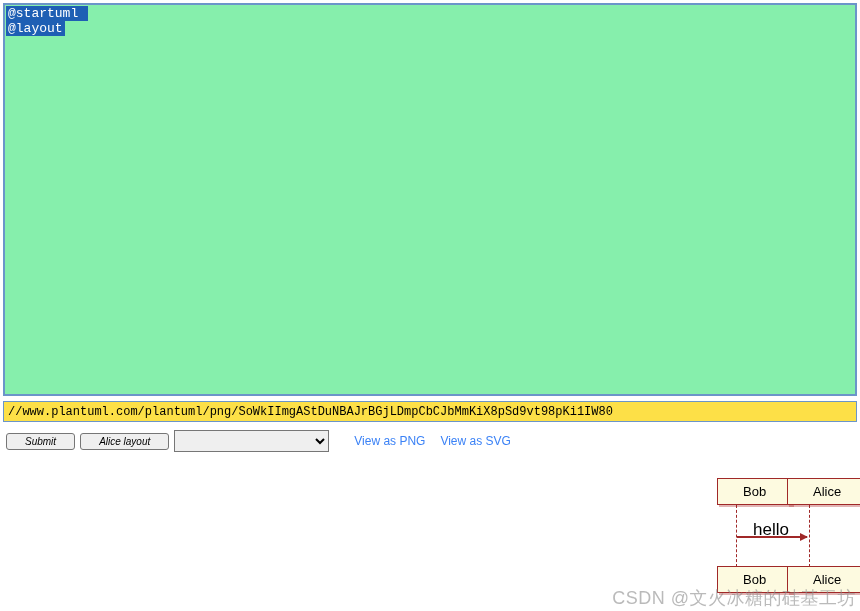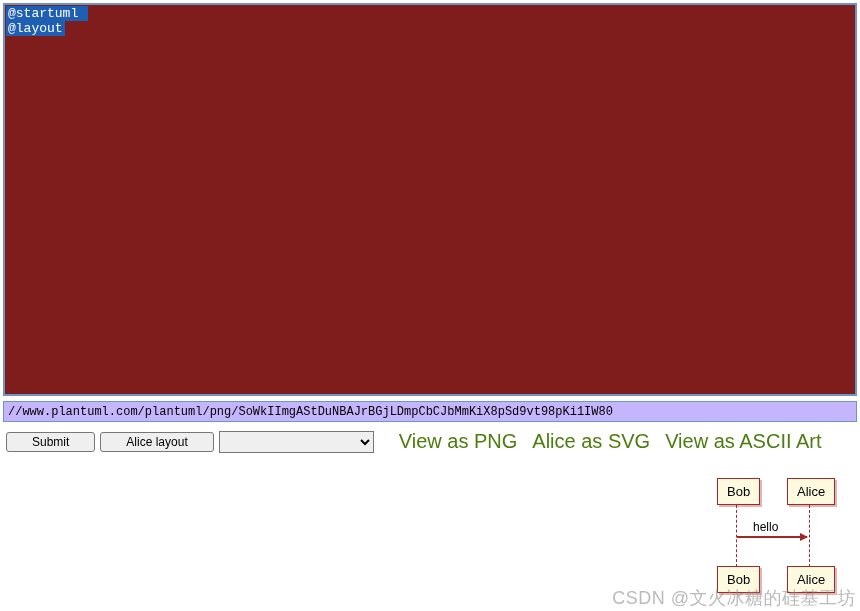--- a/index.html
+++ b/index.html
@@ -10,21 +10,21 @@
       height: 611px;
       overflow: hidden;
       position: relative;
     }
     .editor {
       border: 2px solid #6b95c9;
       border-top: 2px solid #6b95c9;
       width: 854px;
       height: 393px;
       margin: 3px;
-      background: #7f1d1d;
+      background: #86efac;
       font-family: "Courier New", monospace;
       font-size: 13px;
       padding: 1px;
     }
     .editor-line {
       background: #1e5fb4;
       color: #fff;
       display: inline-block;
       line-height: 15px;
       padding: 0 2px;
@@ -32,66 +32,67 @@
     }
     .editor-row { line-height: 15px; }
     .url-bar {
       border: 1px solid #6b95c9;
       width: 854px;
       height: 21px;
       margin: 2px 3px 0;
       font-family: "Courier New", monospace;
       font-size: 12px;
       padding: 2px 4px;
-      background: #c4b5fd;
+      background: #fde047;
     }
     .toolbar {
       display: flex;
       align-items: center;
       gap: 5px;
       padding: 8px 6px;
     }
     .btn {
       font-family: Arial, sans-serif;
-      font-size: 12px;
-      padding: 2px 25px;
+      font-size: 10px;
+      padding: 2px 18px;
       border: 1px solid #767676;
       border-radius: 3px;
       background: #efefef;
       cursor: pointer;
+      font-style: italic;
     }
     .dropdown {
       width: 155px;
       height: 22px;
       border: 1px solid #767676;
       background: #efefef;
       font-size: 13px;
     }
     .link {
-      color: #4d7c0f;
-      font-size: 20px;
+      color: #3b82f6;
+      font-size: 12px;
       text-decoration: none;
       margin-left: 20px;
       cursor: pointer;
     }
     .link:first-of-type { margin-left: 20px; }
     .link + .link { margin-left: 10px; }
     .diagram {
       position: absolute;
       right: 5px;
       bottom: 15px;
       width: 150px;
       height: 120px;
     }
     .actor-box {
       position: absolute;
       border: 1.5px solid #a02828;
       background: #fdfae0;
       font-size: 13px;
-      padding: 5px 9px;
+      padding: 5px 25px;
       text-align: center;
       box-shadow: 2px 2px 0 rgba(168,42,42,0.35);
     }
     .bob-top { left: 12px; top: 2px; }
     .alice-top { left: 82px; top: 2px; }
     .bob-bot { left: 12px; top: 90px; }
     .alice-bot { left: 82px; top: 90px; }
     .lifeline {
       position: absolute;
       top: 29px;
@@ -114,21 +115,21 @@
       right: -1px;
       top: -3.5px;
       border-left: 8px solid #a02828;
       border-top: 4px solid transparent;
       border-bottom: 4px solid transparent;
     }
     .msg-label {
       position: absolute;
       top: 44px;
       left: 48px;
-      font-size: 12px;
+      font-size: 17px;
     }
     .watermark {
       position: absolute;
       bottom: 1px;
       right: 4px;
       font-size: 18px;
       color: rgba(140,140,140,0.6);
       letter-spacing: 0.5px;
     }
   </style>
@@ -142,22 +143,21 @@
   <div class="editor-row"><span class="editor-line">@layout</span></div>
 </div>
 
 <input class="url-bar" type="text" value="//www.plantuml.com/plantuml/png/SoWkIImgAStDuNBAJrBGjLDmpCbCJbMmKiX8pSd9vt98pKi1IW80" style="">
 
 <div class="toolbar">
   <button class="btn">Submit</button>
   <button class="btn">Alice layout</button>
   <select class="dropdown"></select>
   <a class="link">View as PNG</a>
-  <a class="link">Alice as SVG</a>
-  <a class="link">View as ASCII Art</a>
+  <a class="link">View as SVG</a>
 </div>
 
 <div class="diagram">
   <div class="actor-box bob-top">Bob</div>
   <div class="actor-box alice-top">Alice</div>
   <div class="lifeline ll-bob"></div>
   <div class="lifeline ll-alice"></div>
   <div class="msg-label">hello</div>
   <div class="arrow"></div>
   <div class="actor-box bob-bot">Bob</div>

